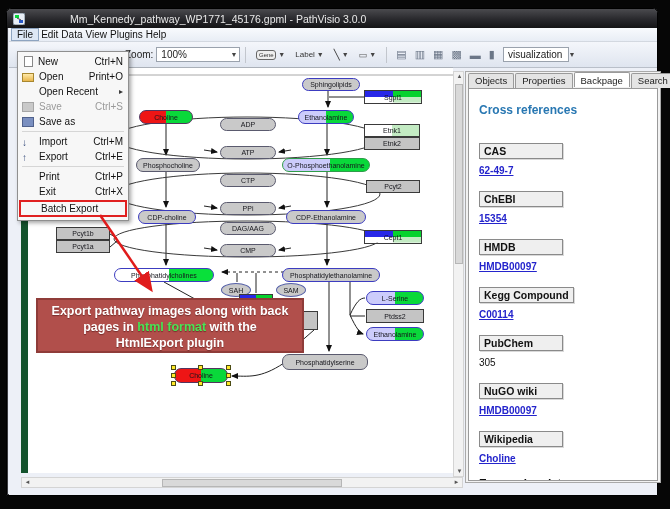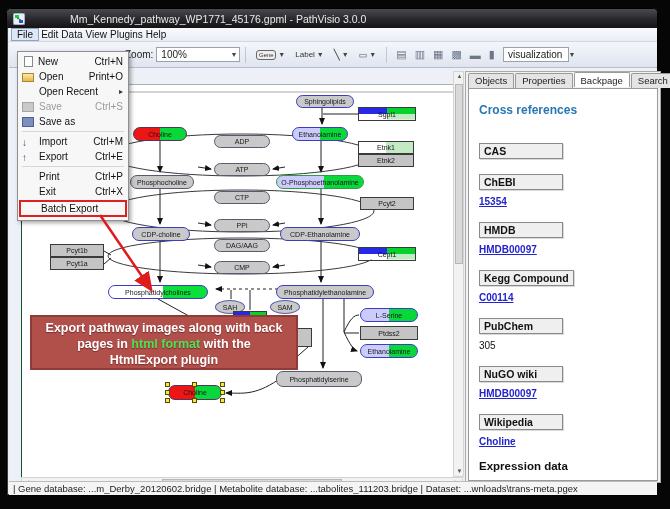--- a/index.html
+++ b/index.html
@@ -32,22 +32,22 @@
   #vis-combo{width:66px;margin-left:4px;}
   .tb-btn{display:flex;align-items:center;height:17px;padding:0 3px;margin:0 1px;border:1px solid transparent;}
   .tb-btn .arr{font-size:7px;color:#444;margin-left:2px;}
   .gene-chip{display:inline-block;width:20px;height:10px;border:1px solid #666;border-radius:3px;background:#eee;
        font-size:6px;line-height:9px;text-align:center;color:#333;}
   .line-glyph{font-size:10px;color:#333;}
   .shape-glyph{font-size:9px;color:#555;}
   .tb-icon{font-size:11px;color:#6b7687;margin:0 4px;}
 
   
-  #canvas{position:absolute;left:14px;top:75px;width:432px;height:406px;background:#fff;overflow:hidden;
-       border-top:1px solid #aab0b8;border-left:1px solid #14532d;}
+  #canvas{position:absolute;left:14px;top:58px;width:432px;height:406px;background:#fff;overflow:hidden;
+       border-top:1px solid #aab0b8;border-left:7px solid #14532d;}
   #node-layer,#connector-svg{position:absolute;left:0;top:0;}
   .n{position:absolute;display:flex;align-items:center;justify-content:center;font-size:7px;color:#16161c;
      white-space:nowrap;overflow:hidden;line-height:1;}
   .k-met{background:#c9c9c9;border:1px solid #5a5a6e;border-radius:7px;}
   .k-met-blue{background:#c9c9c9;border:1px solid #3c3cc0;border-radius:7px;}
   .k-oval{background:#c9c9c9;border:1px solid #5560a8;border-radius:50%;}
   .k-red-green{background:linear-gradient(to right,#ee1515 50%,#09d83a 50%);border:1px solid #53345e;border-radius:7px;}
   .k-lav-green{background:linear-gradient(to right,#ccccfb 50%,#09d83a 50%);border:1px solid #3c3cc0;border-radius:7px;}
   .k-lav-green2{background:linear-gradient(to right,#ccccfb 55%,#09d83a 55%);border:1px solid #2f9c4a;border-radius:7px;}
   .k-white-green{background:linear-gradient(to right,#ffffff 55%,#09e03a 55%);border:1px solid #3c3cc0;border-radius:7px;}
@@ -294,35 +294,32 @@
     <div id="sidebar">
       <div id="tabstrip">
           <div class="tab">Objects</div>
           <div class="tab">Properties</div>
           <div class="tab active">Backpage</div>
           <div class="tab">Search</div>
         </div>
       <div id="backpage">
         <div id="xref-heading">Cross references</div>
         <div id="xref-list">
-            <div class="xref-section"><div class="xref-box">CAS</div></div>
+            <div class="xref-section"><div class="xref-box">CAS</div><div class="xref-value link">62-49-7</div></div>
             <div class="xref-section"><div class="xref-box">ChEBI</div><div class="xref-value link">15354</div></div>
             <div class="xref-section"><div class="xref-box">HMDB</div><div class="xref-value link">HMDB00097</div></div>
             <div class="xref-section"><div class="xref-box">Kegg Compound</div><div class="xref-value link">C00114</div></div>
             <div class="xref-section"><div class="xref-box">PubChem</div><div class="xref-value">305</div></div>
             <div class="xref-section"><div class="xref-box">NuGO wiki</div><div class="xref-value link">HMDB00097</div></div>
             <div class="xref-section"><div class="xref-box">Wikipedia</div><div class="xref-value link">Choline</div></div>
           </div>
         <div id="expr-heading">Expression data</div>
       </div>
     </div>
 
-    <div id="statusbar">
-      <span>| Gene database: ...m_Derby_20120602.bridge | Metabolite database: ...tabolites_111203.bridge | Dataset: ...wnloads\trans-meta.pgex</span>
-    </div>
 
     <div id="file-menu">
       <div id="file-menu-items">
           <div class="fm-item">
             <span class="fm-icon new-document-icon"></span>
             <span class="fm-label">New</span>
             <span class="fm-shortcut">Ctrl+N</span>
           </div>
           <div class="fm-item">
             <span class="fm-icon open-folder-icon"></span>

